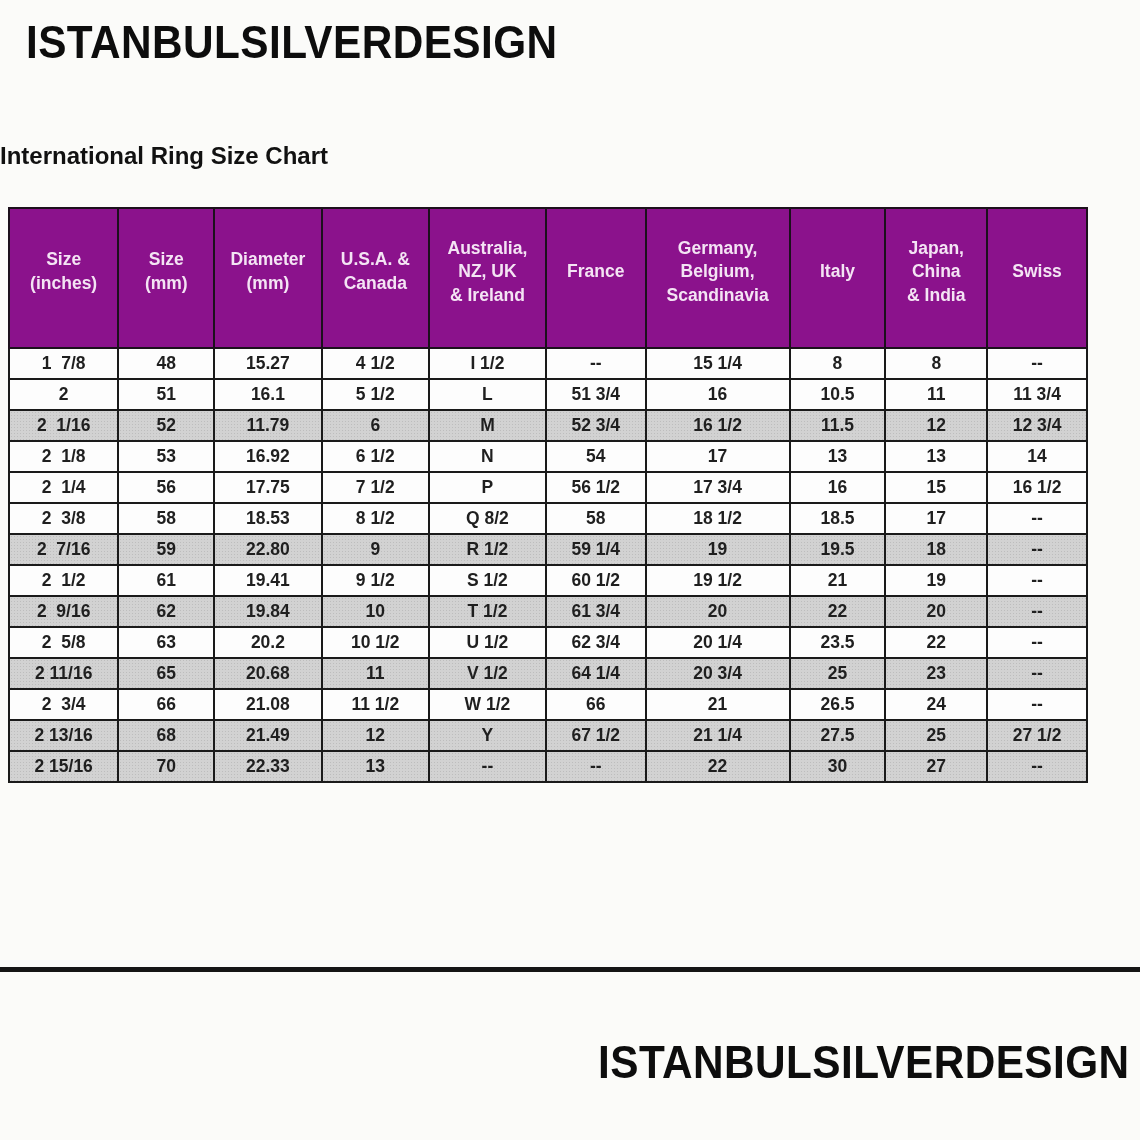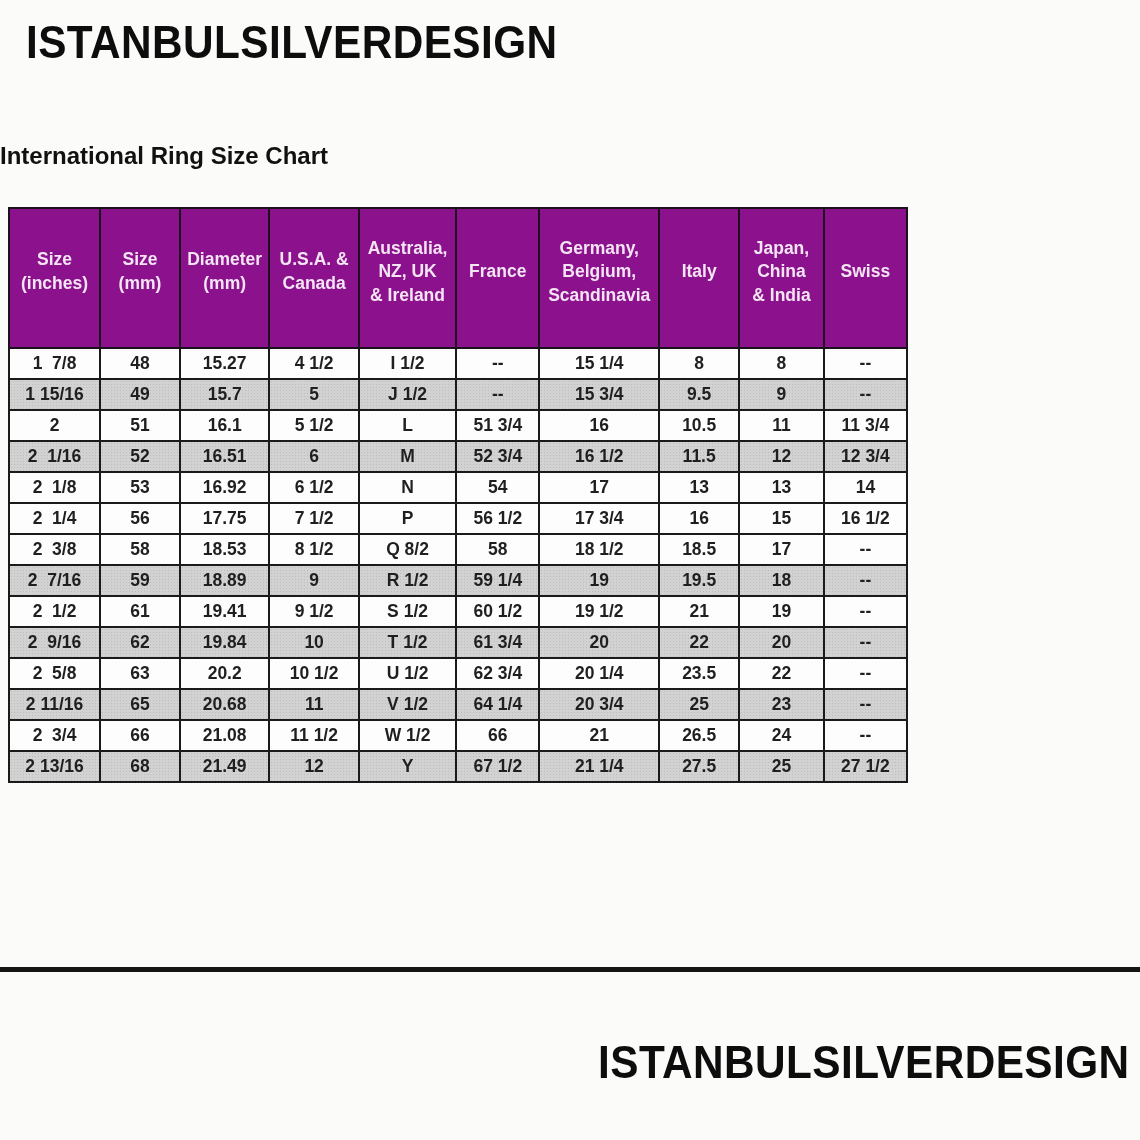--- a/index.html
+++ b/index.html
@@ -33,21 +33,21 @@
     position: absolute;
     top: 142px; left: 0; width: 100%;
     text-align: left;
     font-size: 24px;
     font-weight: 700;
     color: #111;
   }
   .table-wrap {
     position: absolute;
     left: 8px; top: 207px;
-    width: 900px;
+    width: 1080px;
   }
   table {
     border-collapse: collapse;
     width: 100%;
     table-layout: fixed;
   }
   thead th {
     background: var(--header-bg, #8B128C);
     color: var(--header-text, #F4E4F4);
     height: 126px;
@@ -136,48 +136,36 @@
           <td>48</td>
           <td>15.27</td>
           <td>4 1/2</td>
           <td>I 1/2</td>
           <td>--</td>
           <td>15 1/4</td>
           <td>8</td>
           <td>8</td>
           <td>--</td>
         </tr>
-        <tr class="alt">
-          <td>1 15/16</td>
-          <td>49</td>
-          <td>15.7</td>
-          <td>5</td>
-          <td>J 1/2</td>
-          <td>--</td>
-          <td>15 3/4</td>
-          <td>9.5</td>
-          <td>9</td>
-          <td>--</td>
-        </tr>
         <tr>
           <td>2</td>
           <td>51</td>
           <td>16.1</td>
           <td>5 1/2</td>
           <td>L</td>
           <td>51 3/4</td>
           <td>16</td>
           <td>10.5</td>
           <td>11</td>
           <td>11 3/4</td>
         </tr>
         <tr class="alt">
           <td>2  1/16</td>
           <td>52</td>
-          <td>16.51</td>
+          <td>11.79</td>
           <td>6</td>
           <td>M</td>
           <td>52 3/4</td>
           <td>16 1/2</td>
           <td>11.5</td>
           <td>12</td>
           <td>12 3/4</td>
         </tr>
         <tr>
           <td>2  1/8</td>
@@ -211,21 +199,21 @@
           <td>Q 8/2</td>
           <td>58</td>
           <td>18 1/2</td>
           <td>18.5</td>
           <td>17</td>
           <td>--</td>
         </tr>
         <tr class="alt">
           <td>2  7/16</td>
           <td>59</td>
-          <td>18.89</td>
+          <td>22.80</td>
           <td>9</td>
           <td>R 1/2</td>
           <td>59 1/4</td>
           <td>19</td>
           <td>19.5</td>
           <td>18</td>
           <td>--</td>
         </tr>
         <tr>
           <td>2  1/2</td>
@@ -292,19 +280,31 @@
           <td>68</td>
           <td>21.49</td>
           <td>12</td>
           <td>Y</td>
           <td>67 1/2</td>
           <td>21 1/4</td>
           <td>27.5</td>
           <td>25</td>
           <td>27 1/2</td>
         </tr>
+        <tr class="alt">
+          <td>2 15/16</td>
+          <td>70</td>
+          <td>22.33</td>
+          <td>13</td>
+          <td>--</td>
+          <td>--</td>
+          <td>22</td>
+          <td>30</td>
+          <td>27</td>
+          <td>--</td>
+        </tr>
       </tbody>
   </table>
 </div>
 
 <div class="bottom-rule"></div>
 
 <div class="brand brand-bottom">ISTANBULSILVERDESIGN</div>
 
 </body></html>

